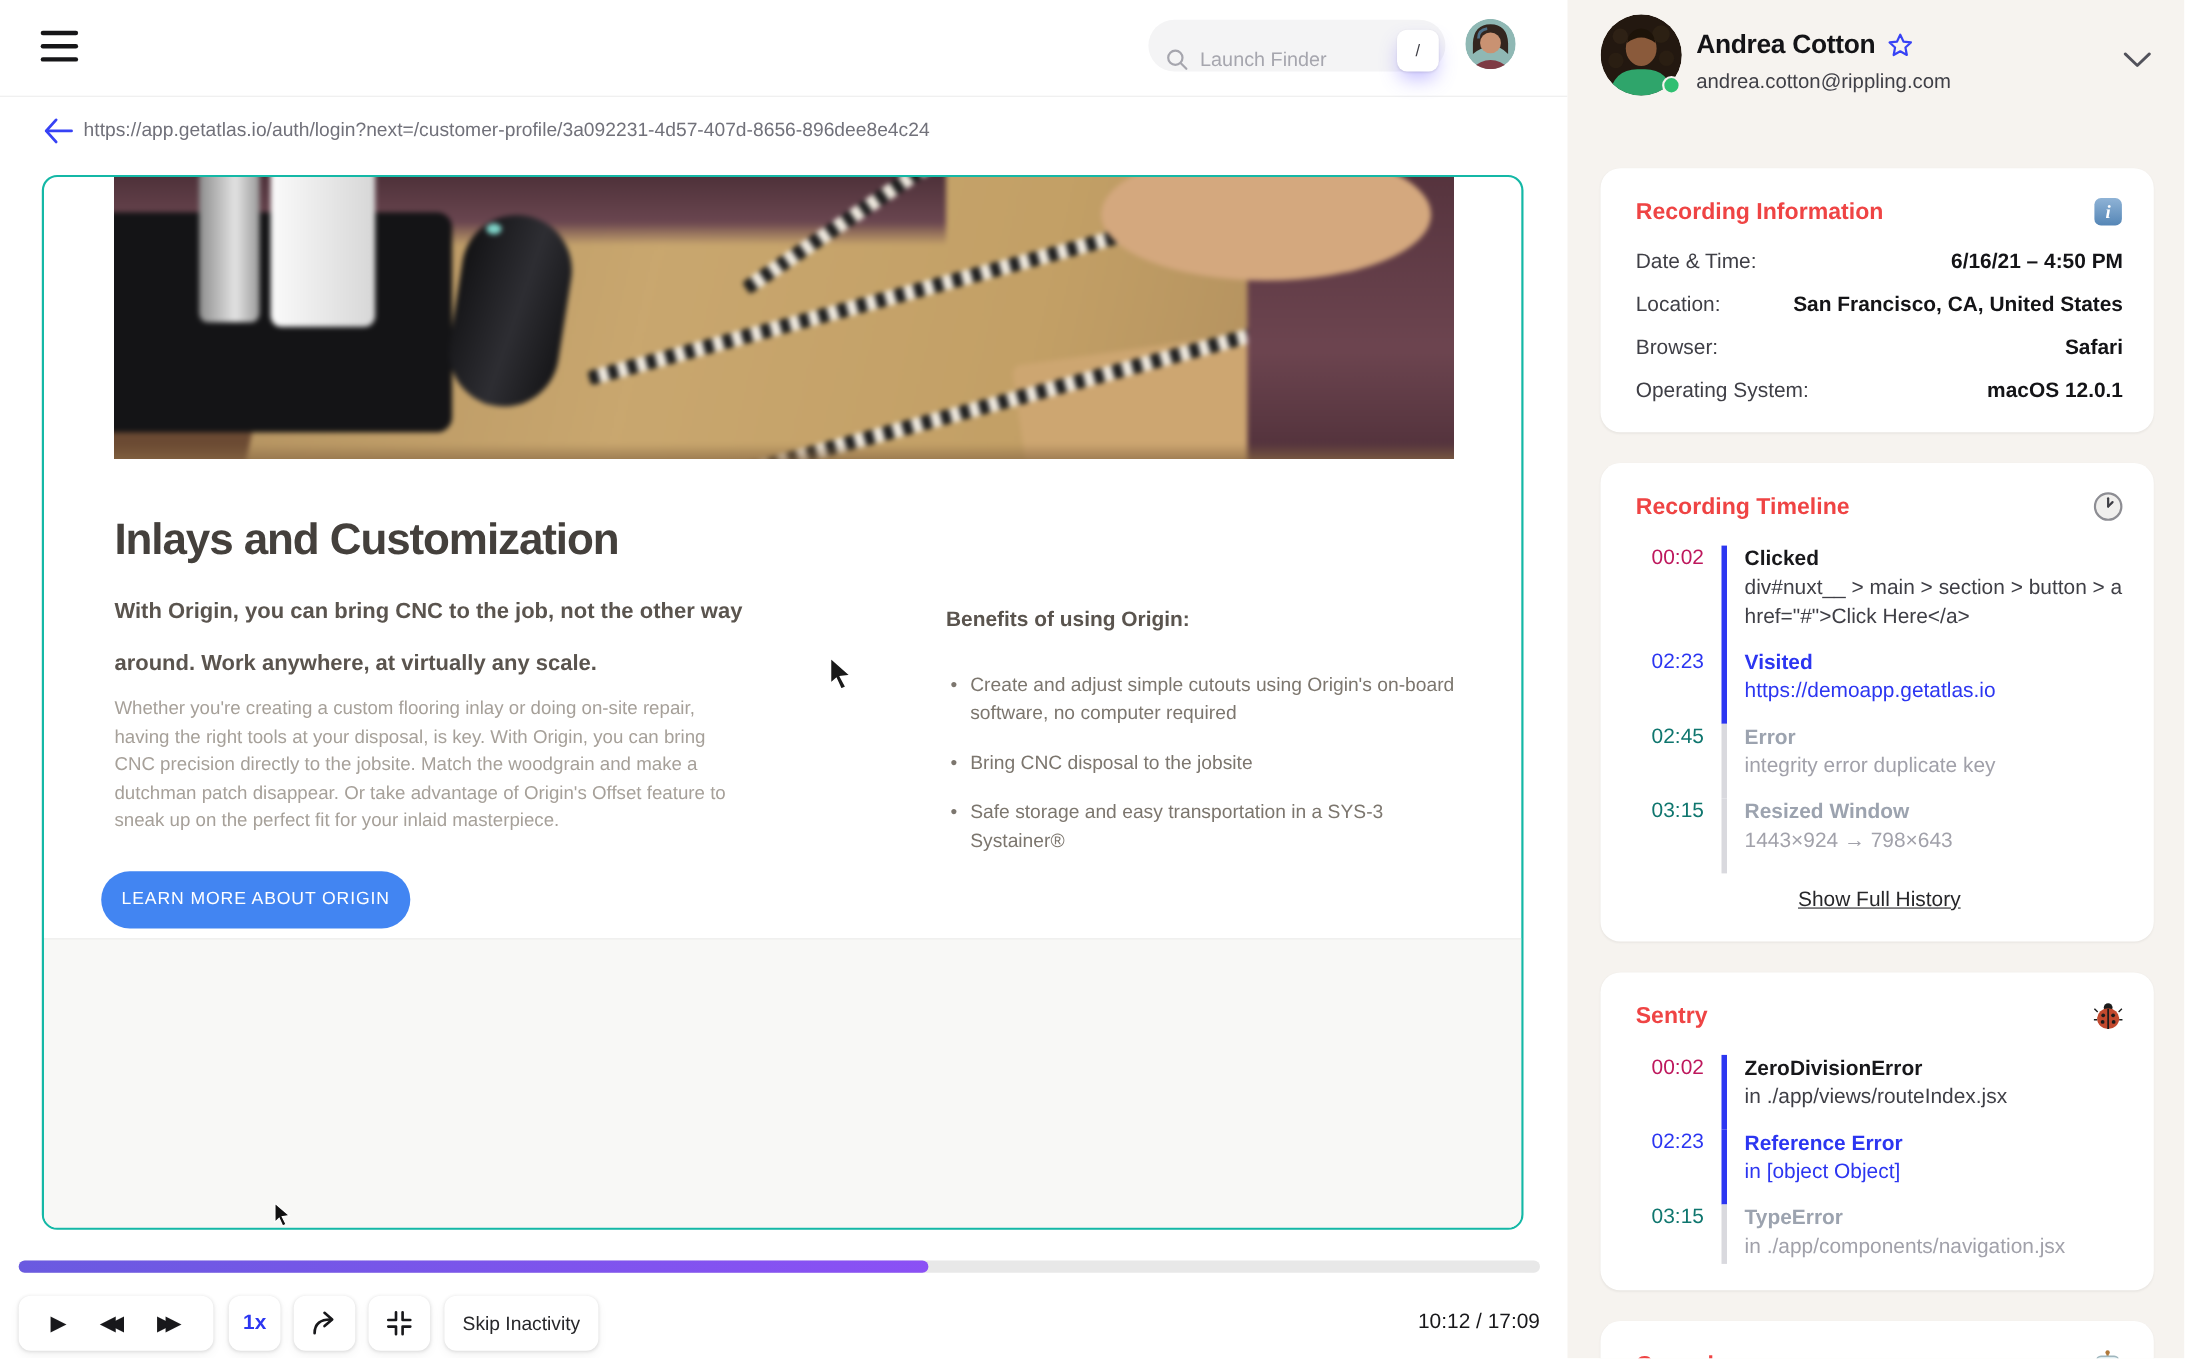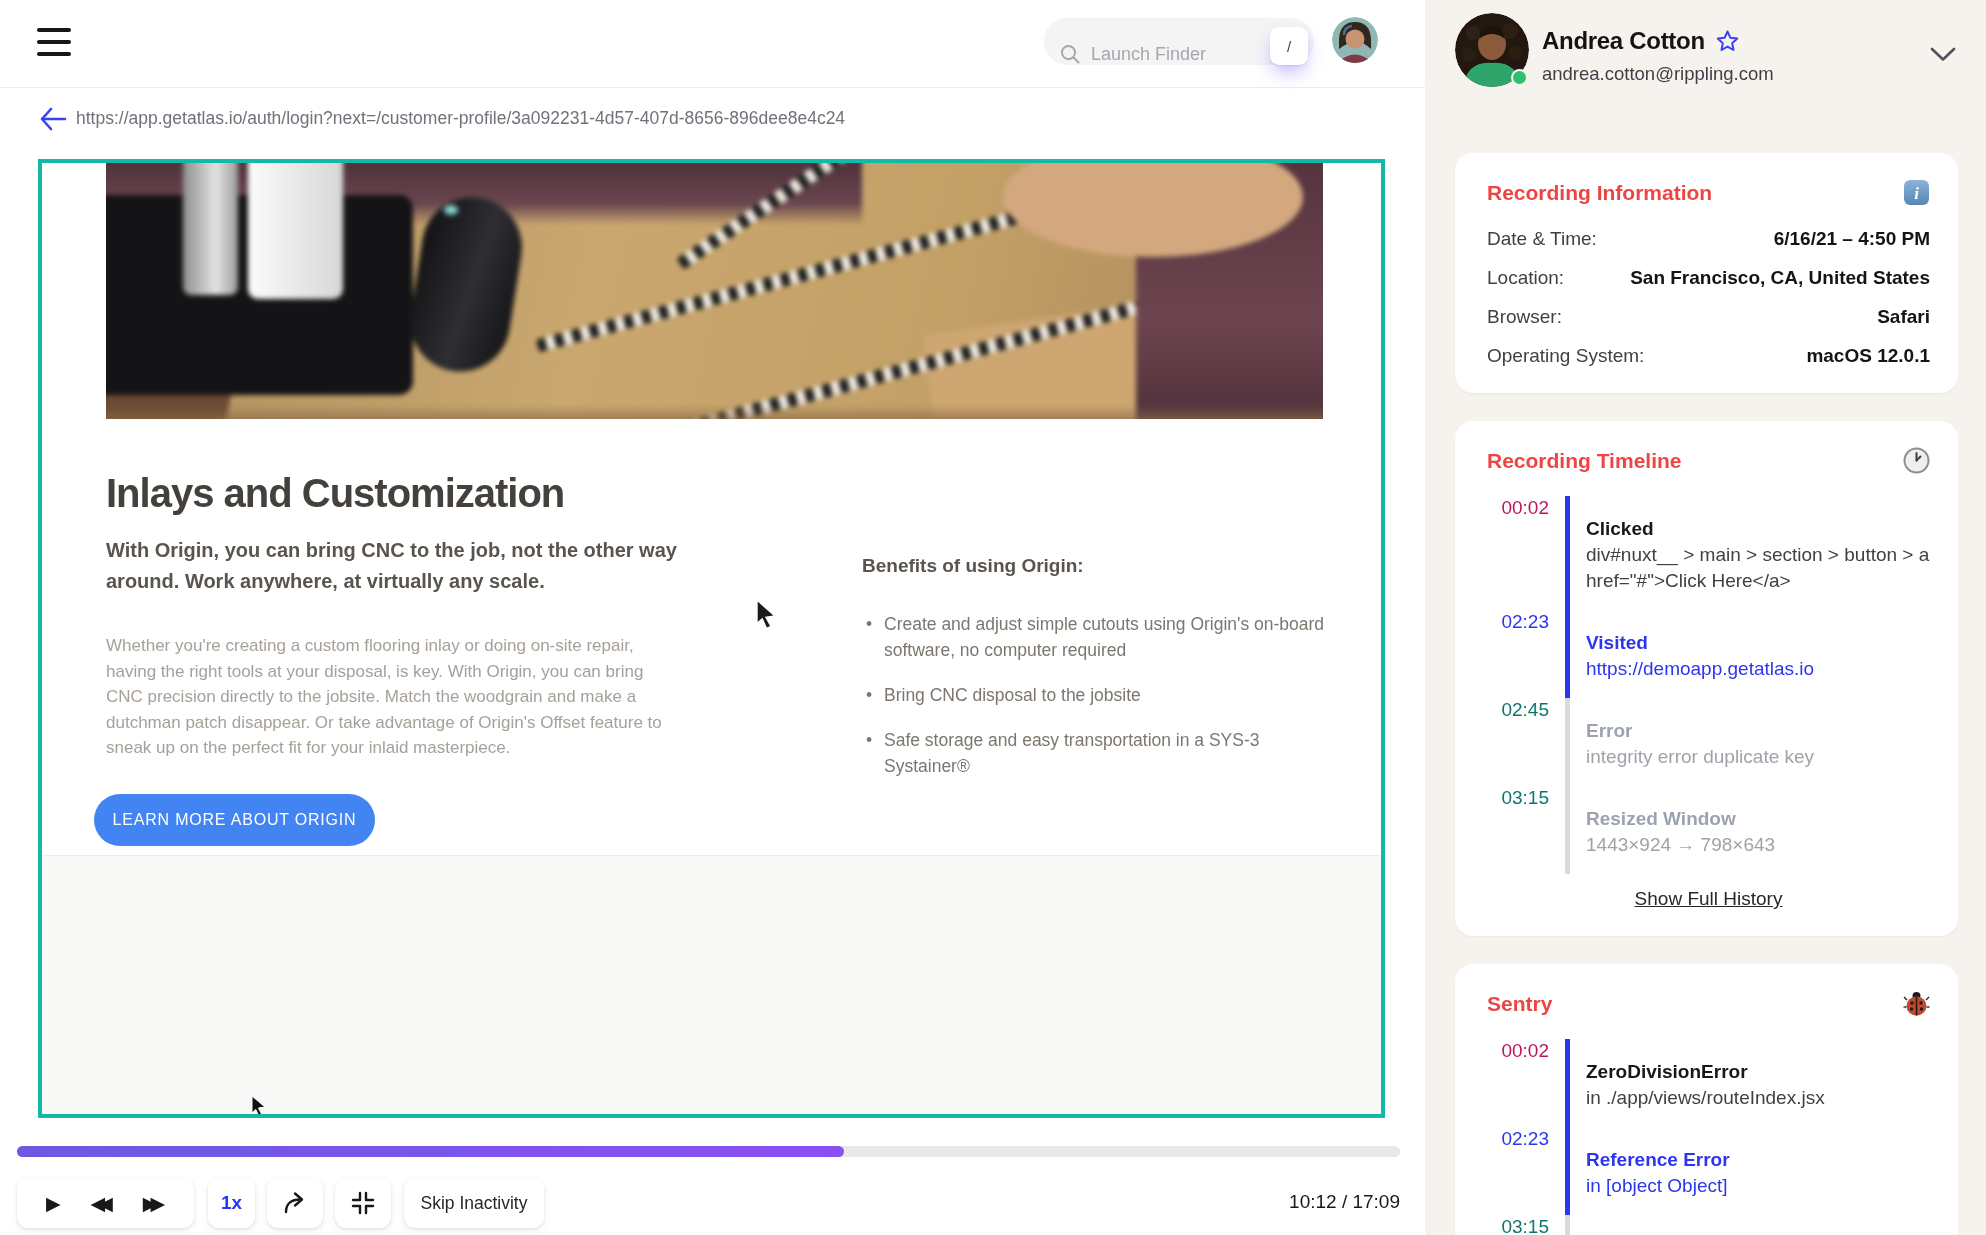--- a/index.html
+++ b/index.html
@@ -15,21 +15,21 @@
   .searchpill input { flex:1; border:none; outline:none; background:transparent; font-family:"Liberation Sans",sans-serif; font-size:18px; color:#18181b; margin-left:10px; min-width:0; }
   .searchpill input::placeholder { color:#a6a6ae; }
   .slashkey { width:38px; height:38px; background:#fff; border-radius:9px; display:flex; align-items:center; justify-content:center; font-size:15px; color:#3f3f46; box-shadow:0 1px 2px rgba(0,0,0,.08), 0 9px 18px -3px rgba(110,96,255,.45); }
   .tb-avatar { position:absolute; left:1332px; top:17px; width:46px; height:46px; border-radius:50%; overflow:hidden; cursor:pointer; }
 
   .urlrow { position:absolute; left:0; top:102px; width:1425px; height:40px; }
   .backarrow { position:absolute; left:38px; top:4px; width:30px; height:26px; cursor:pointer; }
   .urltext { position:absolute; left:76px; top:6px; font-size:17.5px; color:#71717a; }
 
   
-  .viewer { position:absolute; left:38px; top:159px; width:1347px; height:959px; background:#fff; border:4px solid #14b8a6; border-radius:0; overflow:hidden; }
+  .viewer { position:absolute; left:38px; top:159px; width:1347px; height:959px; background:#fff; border:2px solid #14b8a6; border-radius:14px; overflow:hidden; }
 
   
   .photo { position:absolute; left:64px; top:0; width:1217px; height:256px; overflow:hidden; background:#c2a069; }
   .photo .ph-in { position:absolute; inset:-8px; filter:blur(2.5px); }
   .ph-wood { position:absolute; inset:0; background:linear-gradient(103deg,#ad8c5c 0%,#c9a76f 40%,#c3a066 68%,#a8865a 100%); }
   .ph-topdark { position:absolute; left:0; top:0; width:62%; height:70px; background:linear-gradient(180deg,#4a2e36,#6a4650 70%, rgba(106,70,80,0)); }
   .ph-maroon { position:absolute; right:0; top:0; width:195px; height:110%; background:linear-gradient(180deg,#55333d,#6d4550 55%,#472a33); }
   .ph-hands { position:absolute; left:905px; top:-18px; width:300px; height:120px; background:#d4a87e; border-radius:50%; }
   .ph-board { position:absolute; left:830px; top:150px; width:420px; height:120px; background:#cda671; transform:rotate(-8deg); border-radius:8px; }
   .ph-strip { position:absolute; height:13px; background:repeating-linear-gradient(90deg,#1d1d1d 0 9px,#efe9de 9px 18px); transform:rotate(-15deg); border-radius:3px; }
@@ -39,21 +39,21 @@
   .ph-cornerdark { position:absolute; left:-20px; bottom:-20px; width:150px; height:90px; background:#6b4a33; transform:rotate(12deg); }
   .ph-devbody { position:absolute; left:-15px; top:40px; width:330px; height:200px; background:#141416; border-radius:14px; }
   .ph-devsilver { position:absolute; left:85px; top:0px; width:55px; height:140px; background:linear-gradient(90deg,#8e8e8e,#e3e3e3 60%,#9a9a9a); border-radius:8px; }
   .ph-devwhite { position:absolute; left:150px; top:-6px; width:95px; height:150px; background:linear-gradient(90deg,#fbfbfb,#d7d7d7); border-radius:10px; }
   .ph-knob { position:absolute; left:318px; top:42px; width:100px; height:175px; background:linear-gradient(100deg,#101012,#2e2e33 55%,#131315); border-radius:50px; transform:rotate(9deg); }
   .ph-knobdot { position:absolute; left:346px; top:50px; width:14px; height:10px; background:#7fd4c9; border-radius:50%; }
   .ph-bottomedge { position:absolute; left:0; bottom:0; width:100%; height:22px; background:linear-gradient(180deg,rgba(0,0,0,0),#8a6a45); }
 
   
   .pg-heading { position:absolute; left:64px; top:308px; font-size:40px; font-weight:600; color:#44403c; letter-spacing:-1px; filter:blur(.4px); }
-  .pg-introbold { position:absolute; left:64px; top:372px; width:608px; font-size:20px; line-height:31px; font-weight:700; color:#5a544e; filter:blur(.5px); }
+  .pg-introbold { position:absolute; left:64px; top:372px; width:608px; font-size:20px; line-height:47px; font-weight:700; color:#5a544e; filter:blur(.5px); }
   .pg-introbody { position:absolute; left:64px; top:470px; width:575px; font-size:17px; line-height:25.5px; color:#a6a099; filter:blur(.6px); }
   .pg-cta { position:absolute; left:52px; top:631px; width:281px; height:52px; border-radius:26px; border:none; cursor:pointer; color:#fff; font-family:"Liberation Sans",sans-serif; font-size:16px; letter-spacing:.8px; font-weight:500; display:flex; align-items:center; justify-content:center; }
   .pg-benetitle { position:absolute; left:820px; top:392px; font-size:19px; font-weight:700; color:#5a544e; filter:blur(.5px); }
   .pg-benelist { position:absolute; left:822px; top:448px; width:486px; list-style:none; filter:blur(.6px); }
   .pg-benelist li { position:relative; padding-left:20px; font-size:17.5px; line-height:26px; color:#7c766e; margin-bottom:19px; }
   .pg-benelist li::before { content:"•"; position:absolute; left:2px; top:0; color:#7c766e; }
 
   .pg-lower { position:absolute; left:0; top:692px; width:100%; height:267px; background:#f8f8f6; border-top:1px solid #ececec; }
   .mini-cursor { position:absolute; left:208px; top:932px; }
 
@@ -89,21 +89,21 @@
   .card-title { font-size:21px; font-weight:700; color:#ef4444; }
 
   .inforow { display:flex; justify-content:space-between; align-items:baseline; margin-bottom:17px; }
   .inforow:last-child { margin-bottom:2px; }
   .inflabel { font-size:19px; color:#3f3f46; }
   .infvalue { font-size:19px; font-weight:700; color:#141417; text-align:right; }
 
   .tl-row { display:flex; }
   .tl-time { width:62px; flex:0 0 62px; text-align:right; font-size:19px; color:#0f766e; padding-top:1px; }
   .tl-bar { width:5px; flex:0 0 5px; margin-left:16px; background:#d9d9de; }
-  .tl-body { padding:0 0 16px 16px;margin-top:20px; }
+  .tl-body { padding:0 0 16px 16px; }
   .tl-title { font-size:19px; font-weight:700; color:#9ca3af; line-height:26px; }
   .tl-detail { font-size:19px; color:#a1a1aa; line-height:26px; }
   .tl-row.past .tl-time { color:#be185d; }
   .tl-row.past .tl-bar { background:#2c36f1; }
   .tl-row.past .tl-title { color:#18181b; }
   .tl-row.past .tl-detail { color:#3f3f46; }
   .tl-row.current .tl-time, .tl-row.current .tl-title, .tl-row.current .tl-detail { color:#2c36f1; }
   .tl-row.current .tl-bar { background:#2c36f1; }
   .showhist { display:block; margin:14px auto 2px; text-align:center; font-size:19px; color:#27272a; text-decoration:underline; background:none; border:none; cursor:pointer; font-family:"Liberation Sans",sans-serif; }
 

